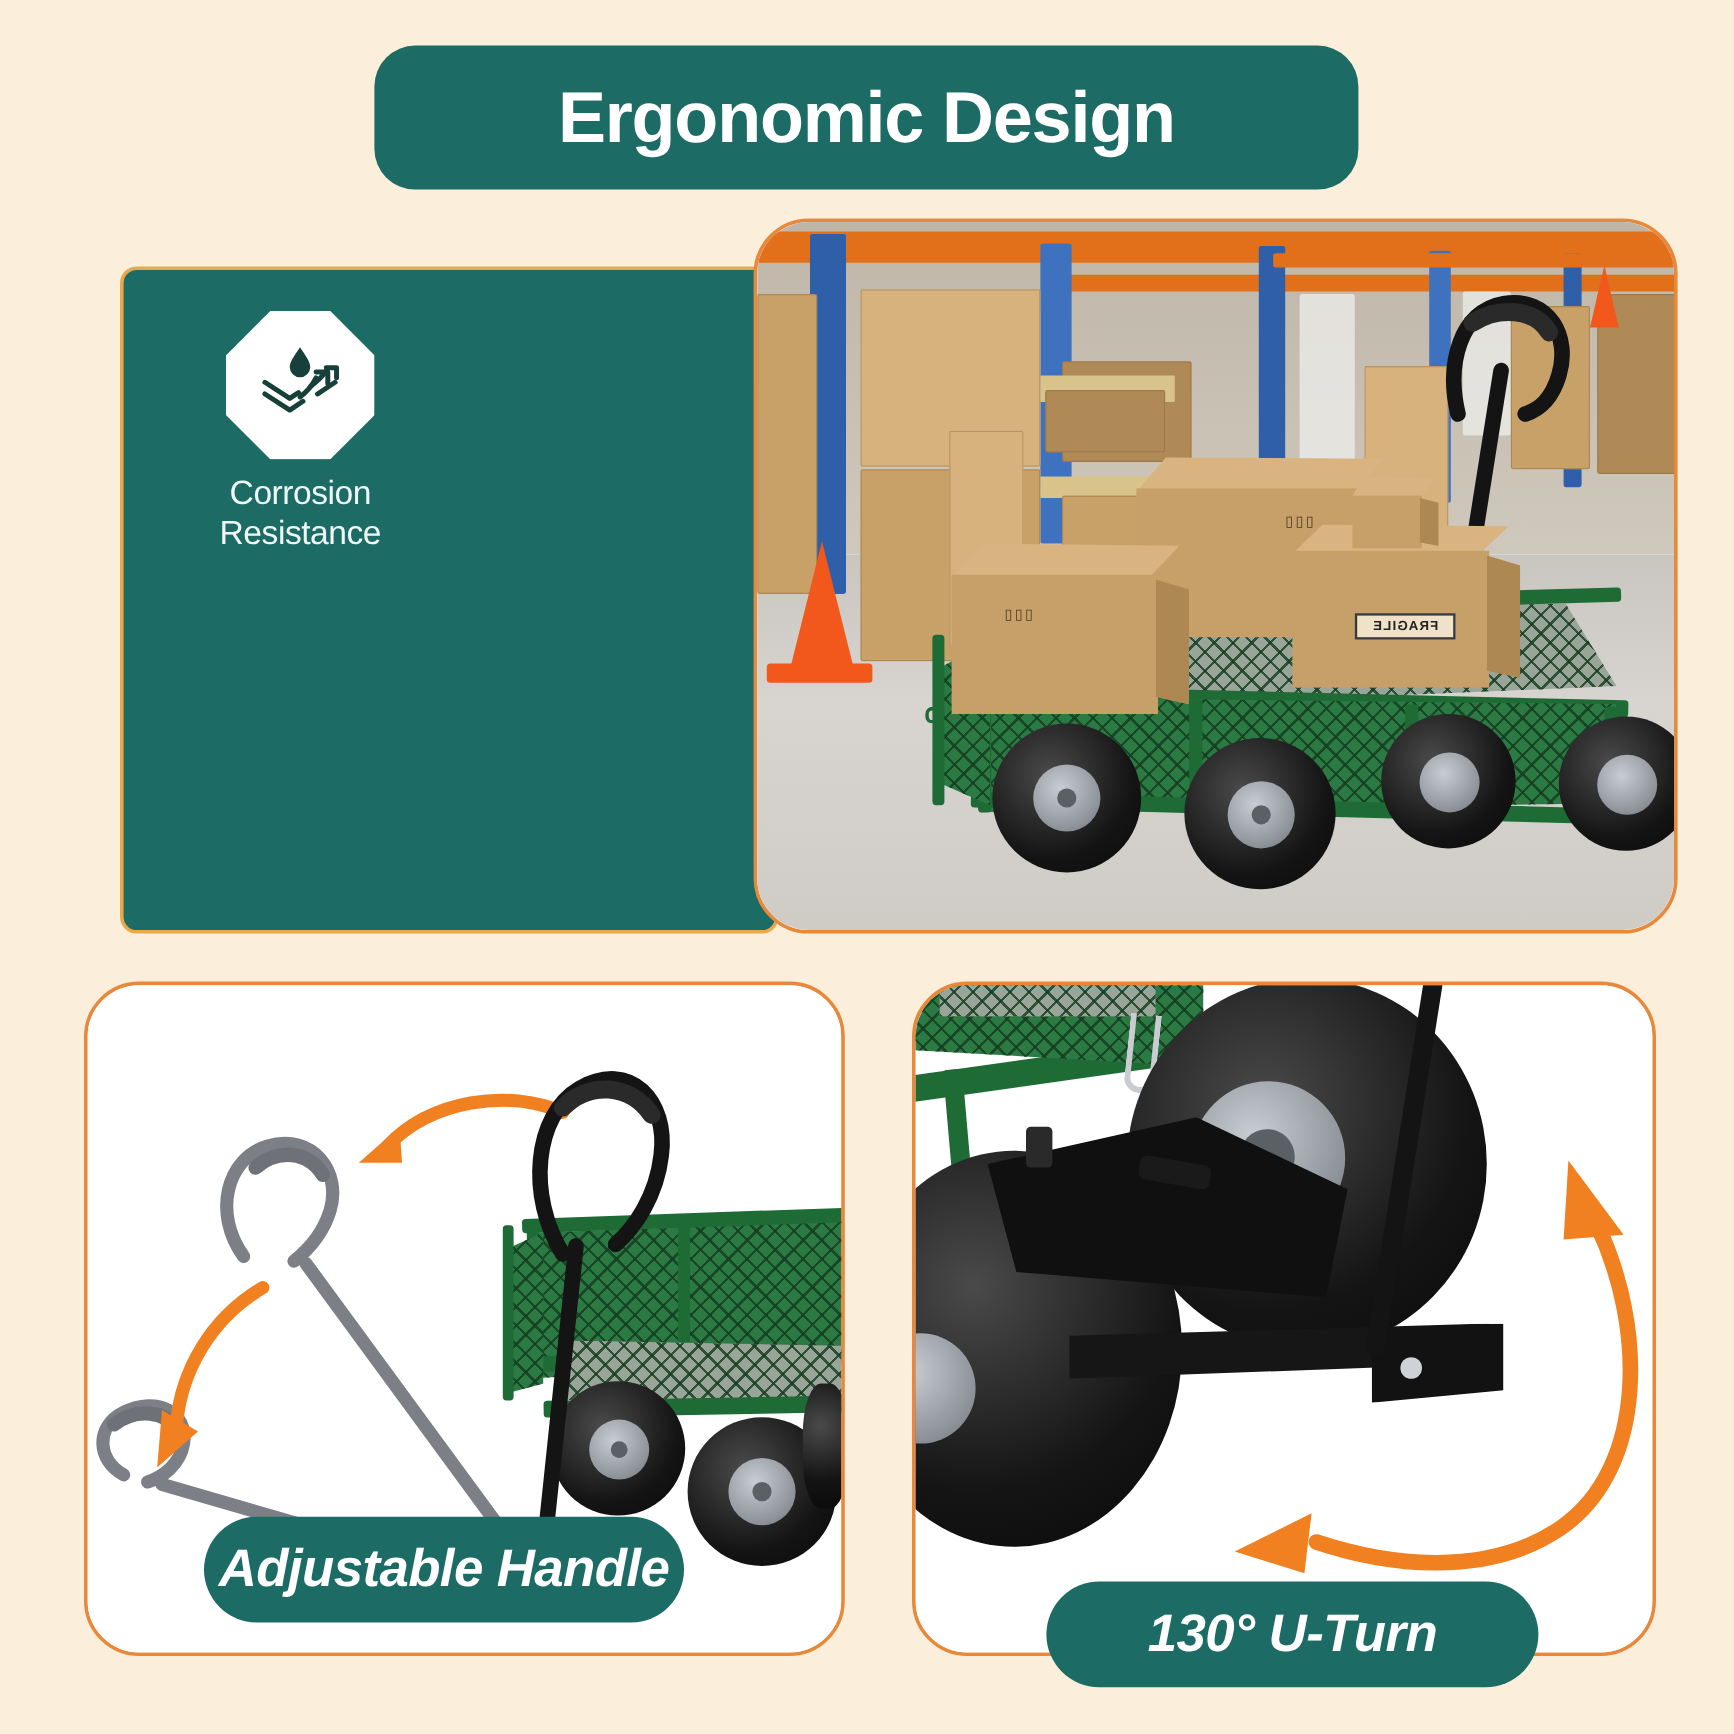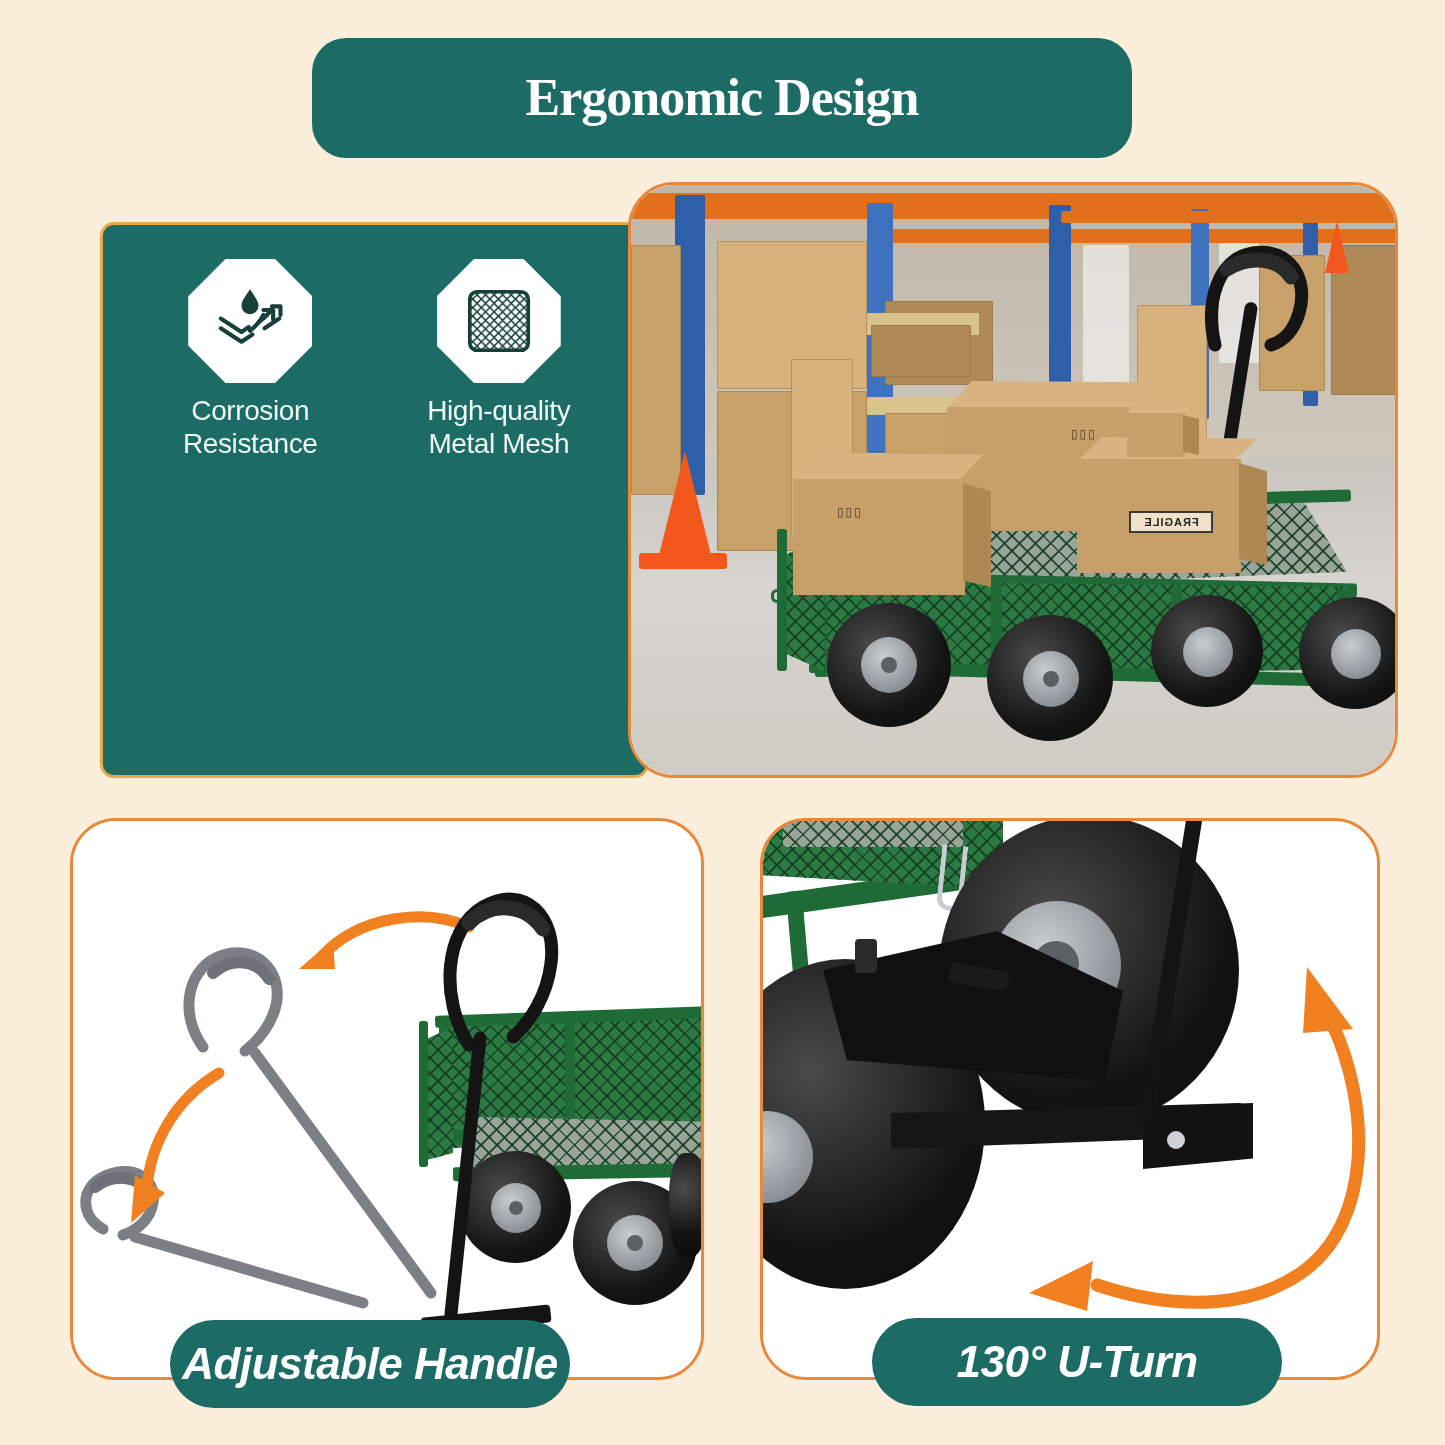--- a/index.html
+++ b/index.html
@@ -10,23 +10,22 @@
     position:relative; overflow:hidden;
   }
 
   
   #title-banner{
     position:absolute; left:312px; top:38px; width:820px; height:120px;
     background:#1C6B65; border-radius:34px;
     display:flex; align-items:center; justify-content:center;
   }
   #title-banner .t{
-    color:#FFFFFF; font-size:52px; font-weight:bold; letter-spacing:-1px;
+    color:#FFFFFF; font-size:60px; font-weight:bold; letter-spacing:-1px;
     line-height:1;
-    font-family:Liberation Serif, serif;
   }
 
   
   #feature-panel{
     position:absolute; left:100px; top:222px; width:549px; height:556px;
     background:#1C6B65; border:3px solid #E8A94B; border-radius:14px;
     padding:34px 26px 26px 26px;
     display:grid; grid-template-columns:1fr 1fr; grid-template-rows:1fr 1fr;
     column-gap:6px; row-gap:10px;
   }
@@ -104,21 +103,21 @@
   
   .arrow-svg{ position:absolute; overflow:visible; }
 
   
   .pill{
     position:absolute; background:#1C6B65; border-radius:44px;
     display:flex; align-items:center; justify-content:center;
     color:#FFFFFF; font-size:44px; font-weight:bold; font-style:italic;
     letter-spacing:-0.5px;
   }
-  #handle-pill{ left:170px; top:1320px; width:400px; height:88px; }
+  #handle-pill{ left:170px; top:1264px; width:400px; height:88px; }
   #uturn-pill { left:872px; top:1318px; width:410px; height:88px; }
 </style>
 </head>
 <body>
 
 <div id="title-banner">
   <span class="t">Ergonomic Design</span>
 </div>
 
 <div id="feature-panel">
@@ -134,34 +133,20 @@
         <path d="M43 23h8v8"></path>
         <path d="M39 33c4-3 8-6 11-11"></path>
         <path d="M50 20h7v7"></path>
       </svg>
     </div>
     <div class="lbl">Corrosion
 Resistance</div>
   </div>
 
 
-  <div class="feature">
-    <div class="oct">
-      <svg viewBox="0 0 64 64">
-        <defs>
-          <pattern id="mshp" width="7" height="7" patternUnits="userSpaceOnUse">
-            <path d="M0 3.5L3.5 0L7 3.5L3.5 7Z" fill="none" stroke="#17403A" stroke-width="1.3"></path>
-          </pattern>
-        </defs>
-        <rect x="8" y="8" width="48" height="48" rx="6" fill="url(#mshp)" stroke="#17403A" stroke-width="3"></rect>
-      </svg>
-    </div>
-    <div class="lbl">High-quality
-Metal Mesh</div>
-  </div>
 
 </div>
 
 <div class="photo-card" id="warehouse-panel">
   <div class="scene">
     <div class="wh-backwall"></div>
     <div class="wh-floor"></div>
 
     <div class="rack-beam" style="left:0;top:8px;width:770px;height:26px;"></div>
     <div class="rack-beam" style="left:240px;top:44px;width:530px;height:14px;"></div>

